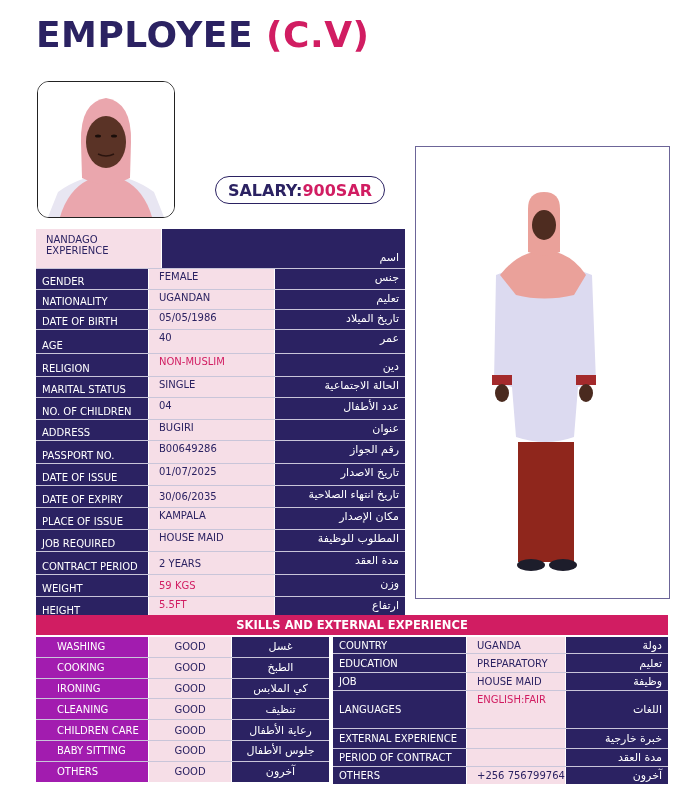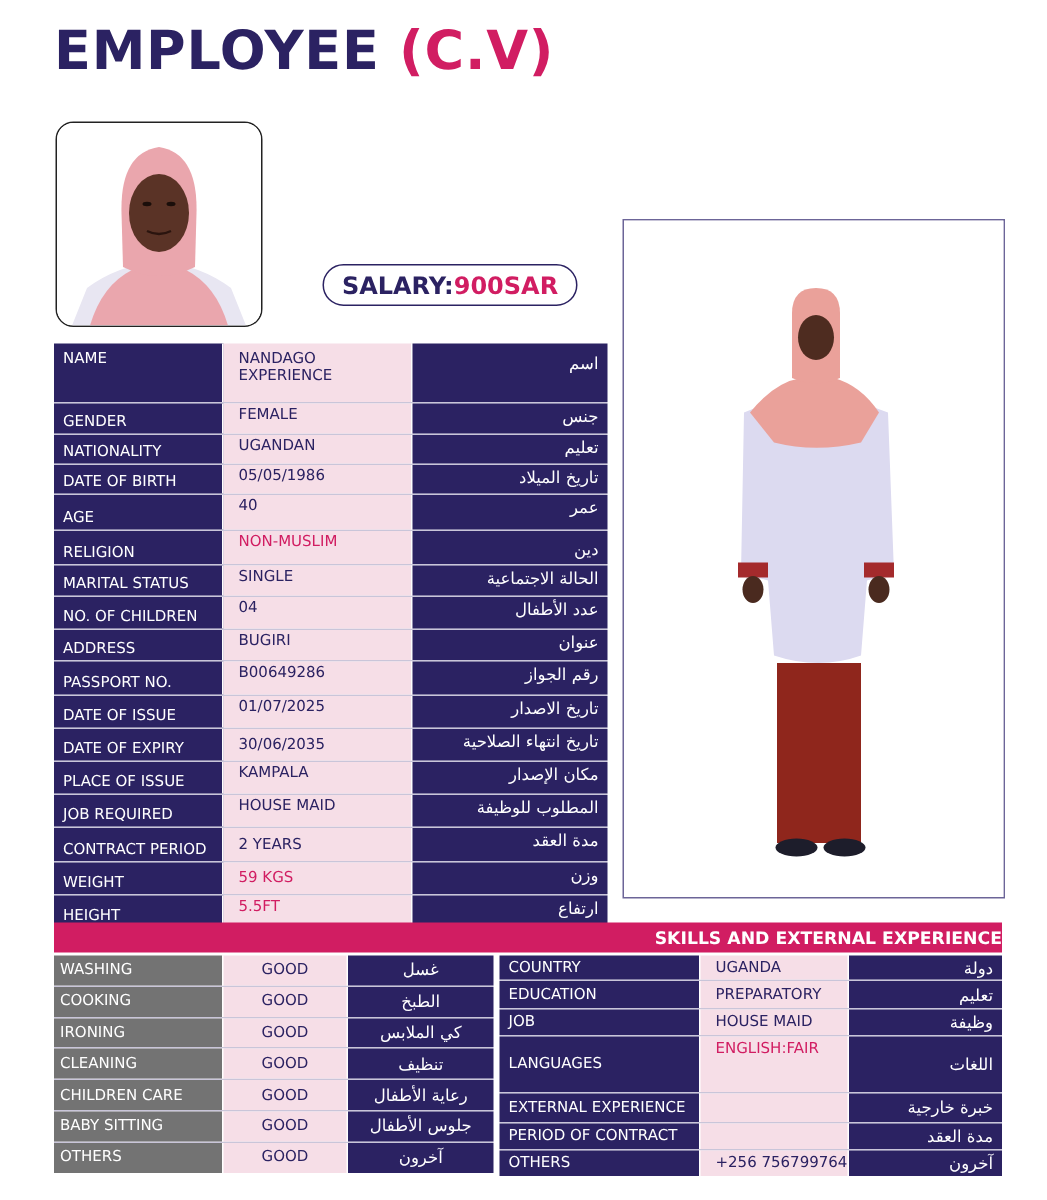--- a/index.html
+++ b/index.html
@@ -18,24 +18,24 @@
   .fullbody svg { width: 100%; height: 100%; display: block; }
 
   .info { position: absolute; left: 36px; top: 229px; width: 369px; }
   .row { display: flex; border-bottom: 1.5px solid #c9c5d9; }
   .row:last-child { border-bottom: none; }
   .c-lbl { width: 113px; background: #2b2262; color: #fff; font-size: 10px; padding: 0 0 0 6px; display: flex; align-items: flex-end; padding-bottom: 2px; box-sizing: border-box; border-right: 1px solid #fff; }
   .c-val { width: 126px; background: #f6dee7; color: #2b2262; font-size: 10px; padding: 2px 0 0 10px; box-sizing: border-box; border-right: 1px solid #fff; }
   .c-val.pink { color: #d11d62; }
   .c-ar { flex: 1; background: #2b2262; color: #fff; font-size: 11px; text-align: right; padding: 2px 6px 0 0; box-sizing: border-box; direction: rtl; }
 
-  .skills-head { position: absolute; left: 36px; top: 615px; width: 632px; height: 20px; background: #d11d62; color: #fff; font-weight: bold; font-size: 11.5px; text-align: right; line-height: 20px; }
+  .skills-head { position: absolute; left: 36px; top: 615px; width: 632px; height: 20px; background: #d11d62; color: #fff; font-weight: bold; font-size: 11.5px; text-align: center; line-height: 20px; }
   .skills { position: absolute; left: 36px; top: 637px; width: 293px; }
   .s-row { display: flex; border-bottom: 1.5px solid #c9c5d9; height: 19.8px; }
-  .s-lbl { width: 112px; background: #737373; color: #fff; font-size: 10px; padding-left: 4px; box-sizing: border-box; display: flex; align-items: center; }
+  .s-lbl { width: 112px; background: #a21caf; color: #fff; font-size: 10px; padding-left: 21px; box-sizing: border-box; display: flex; align-items: center; }
   .s-val { width: 84px; background: #f6dee7; color: #2b2262; font-size: 10px; box-sizing: border-box; display: flex; align-items: center; justify-content: center; border-left: 1px solid #fff; border-right: 1px solid #fff; }
   .s-ar { flex: 1; background: #2b2262; color: #fff; font-size: 11px; text-align: center; direction: rtl; display: flex; align-items: center; justify-content: center; }
 
   .ext { position: absolute; left: 333px; top: 637px; width: 335px; }
   .e-row { display: flex; border-bottom: 1.5px solid #c9c5d9; }
   .e-lbl { width: 133px; background: #2b2262; color: #fff; font-size: 10px; padding-left: 6px; box-sizing: border-box; display: flex; align-items: center; }
   .e-val { width: 100px; background: #f6dee7; color: #2b2262; font-size: 10px; box-sizing: border-box; padding-left: 10px; border-left: 1px solid #fff; border-right: 1px solid #fff; display: flex; flex-direction: column; justify-content: center; }
   .e-val.pink { color: #d11d62; }
   .e-ar { flex: 1; background: #2b2262; color: #fff; font-size: 11px; text-align: right; padding-right: 6px; box-sizing: border-box; direction: rtl; display: flex; align-items: center; }
 </style>
@@ -78,23 +78,22 @@
     <ellipse cx="86" cy="246" rx="7" ry="9" fill="#4a2a1f"></ellipse>
     <ellipse cx="170" cy="246" rx="7" ry="9" fill="#4a2a1f"></ellipse>
     <path d="M84 128 Q100 108 118 105 L140 105 Q158 110 170 128 L158 148 Q128 155 100 148 Z" fill="#eaa19a"></path>
     <path d="M112 62 Q112 45 128 45 Q144 45 144 62 L144 105 Q128 112 112 105 Z" fill="#eaa19a"></path>
     <ellipse cx="128" cy="78" rx="12" ry="15" fill="#4e2c20"></ellipse>
   </svg>
 </div>
 
 <div class="info">
   <div class="row" style="height:39px">
-    <div class="c-lbl" style="align-items:flex-start;padding-top:5px">NAME</div>
     <div class="c-val" style="padding-top:5px">NANDAGO EXPERIENCE</div>
-    <div class="c-ar" style="padding-top:7px">اسم</div>
+    <div class="c-ar" style="padding-top:22px">اسم</div>
   </div>
   <div class="row" style="height:20px">
     <div class="c-lbl">GENDER</div>
     <div class="c-val">FEMALE</div>
     <div class="c-ar">جنس</div>
   </div>
   <div class="row" style="height:19px">
     <div class="c-lbl">NATIONALITY</div>
     <div class="c-val">UGANDAN</div>
     <div class="c-ar">تعليم</div>

